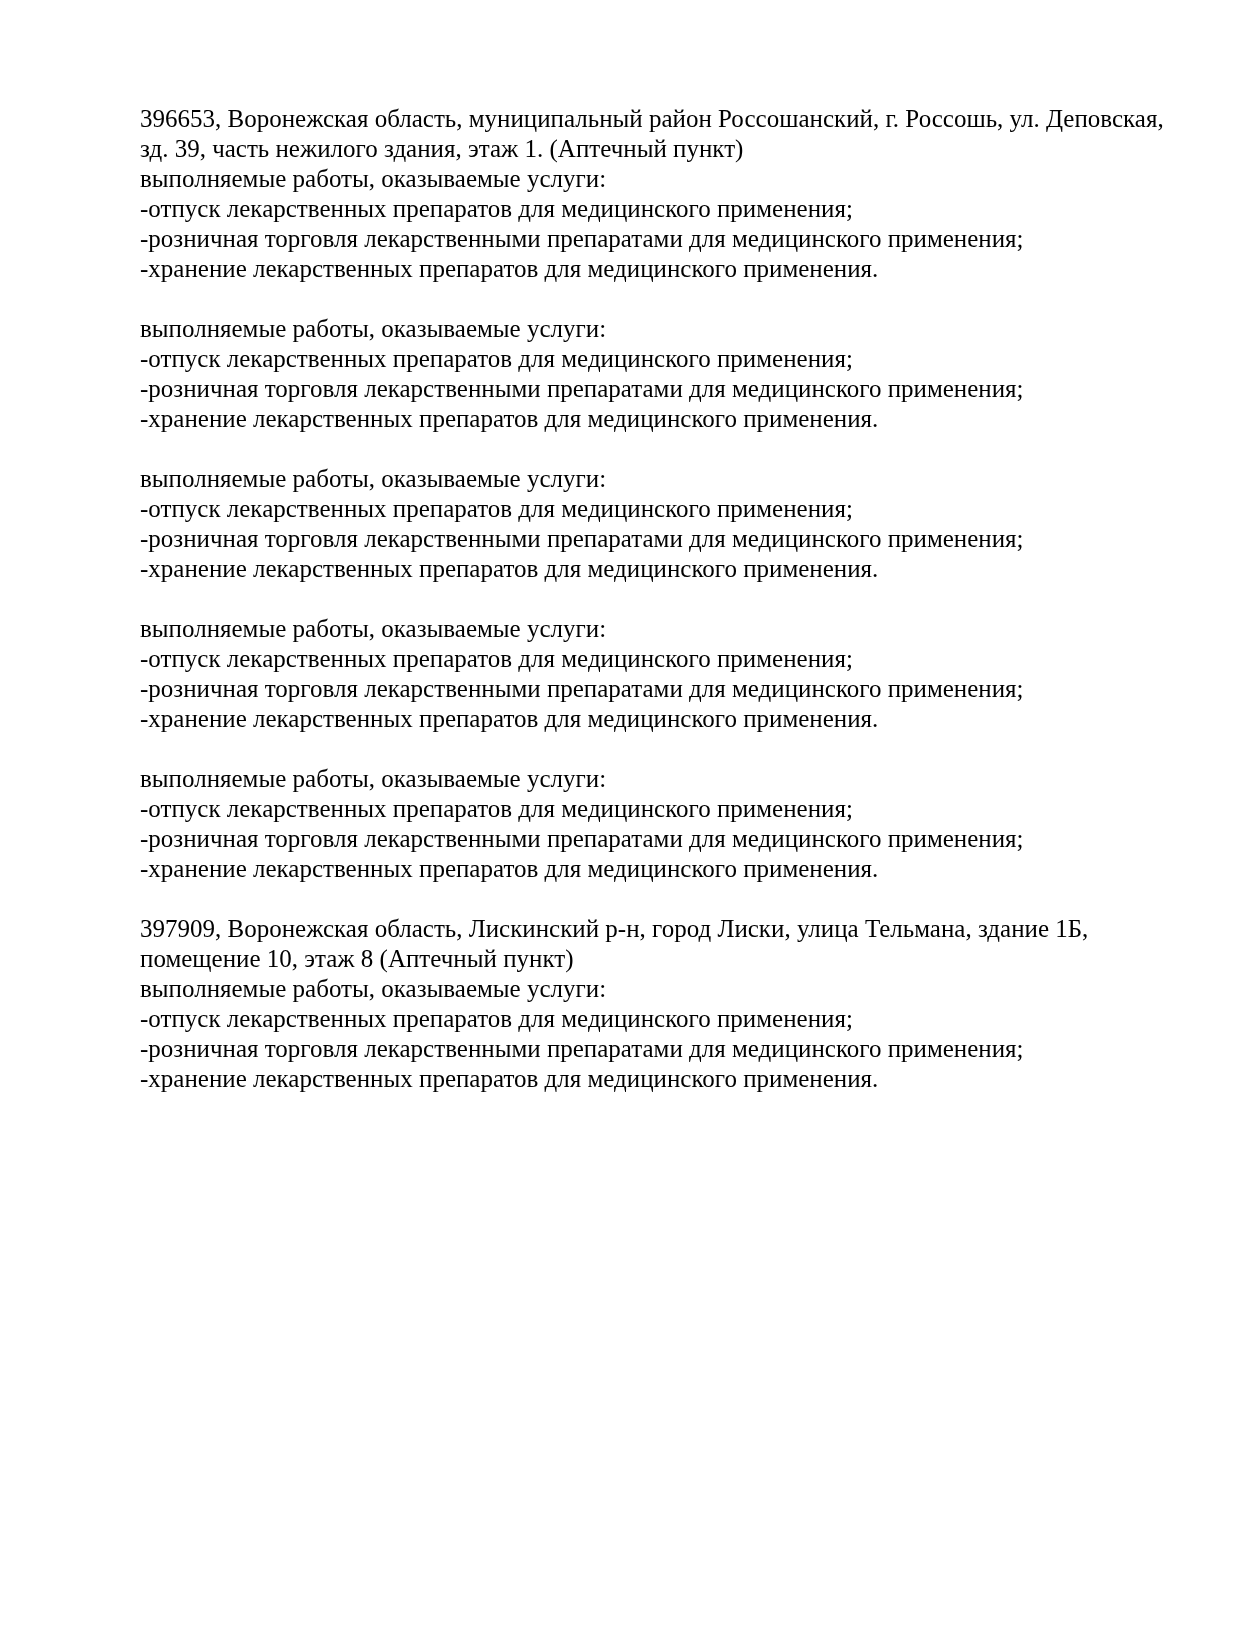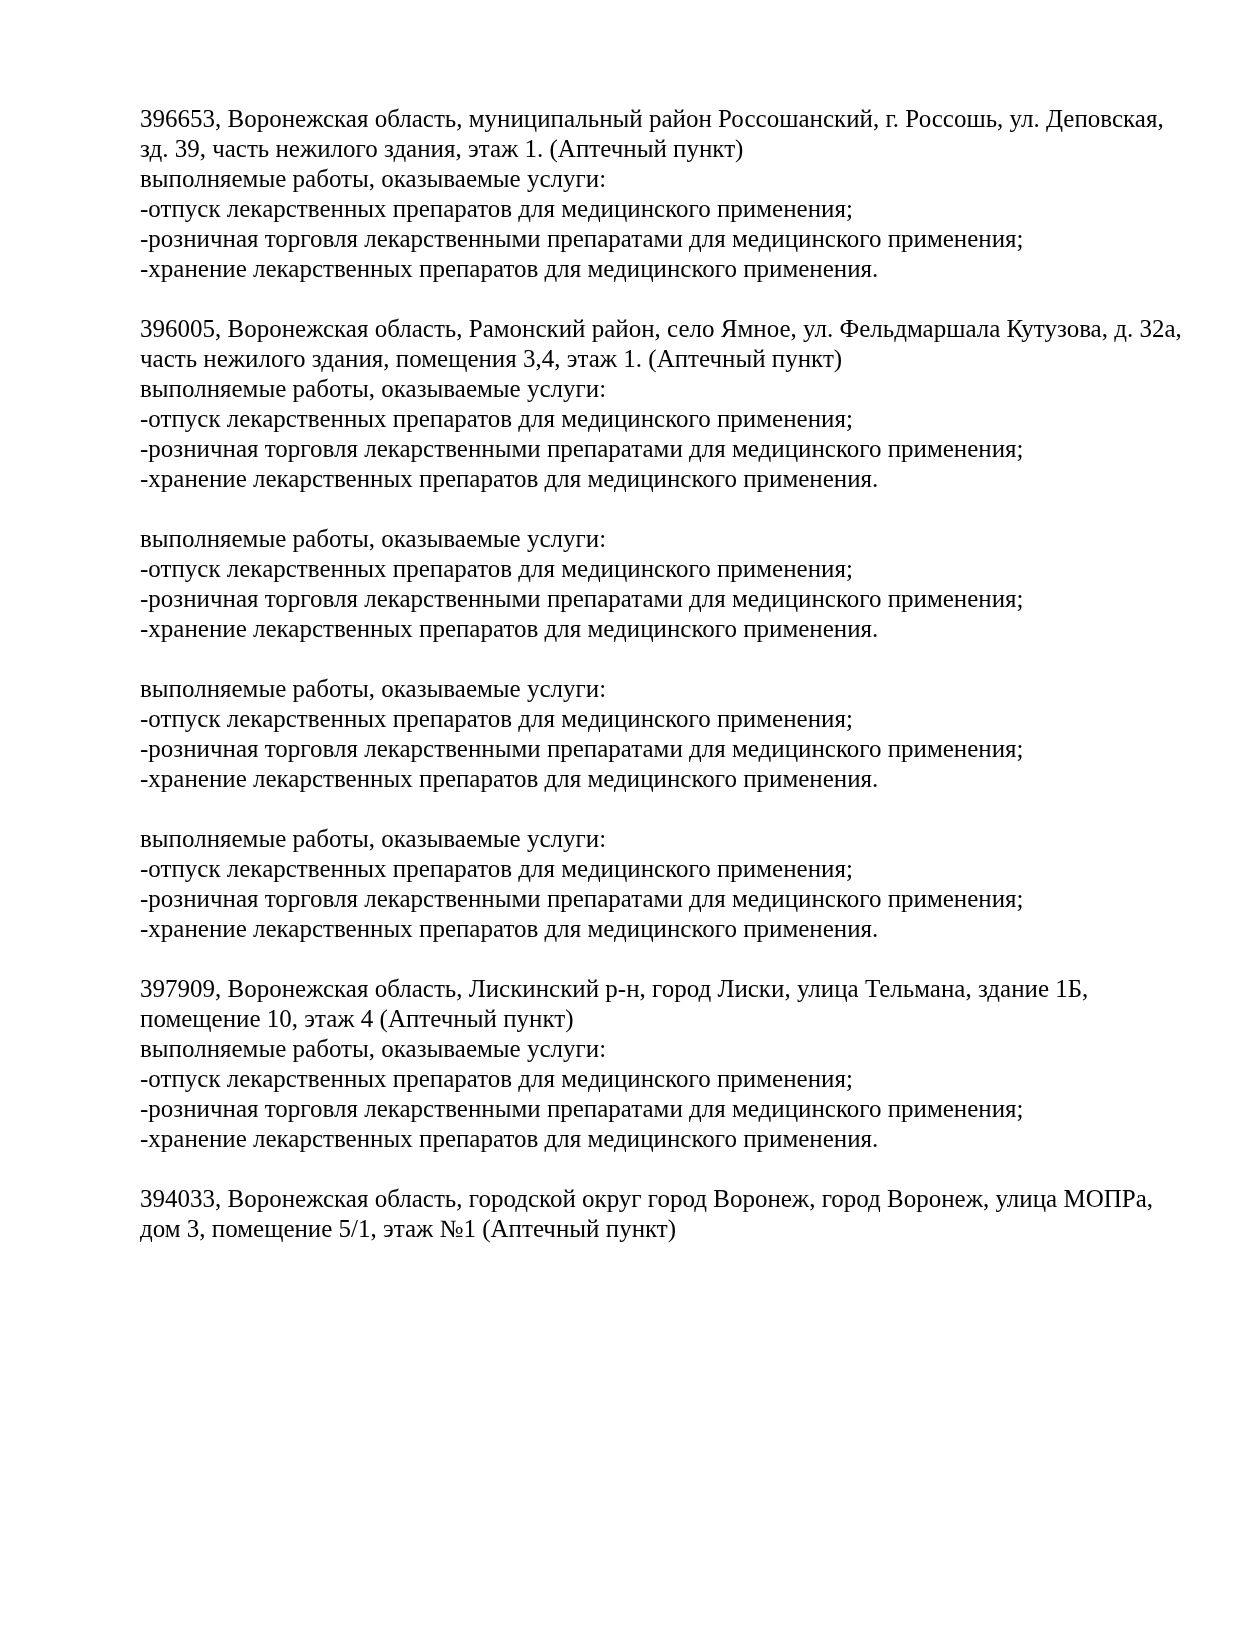--- a/index.html
+++ b/index.html
@@ -42,21 +42,20 @@
 <div class="page">
   <div class="entries" id="entries">
       <div class="entry">
         <p>396653, Воронежская область, муниципальный район Россошанский, г. Россошь, ул. Деповская, зд. 39, часть нежилого здания, этаж 1. (Аптечный пункт)</p>
         <p>выполняемые работы, оказываемые услуги:</p>
         <p>-отпуск лекарственных препаратов для медицинского применения;</p>
         <p>-розничная торговля лекарственными препаратами для медицинского применения;</p>
         <p>-хранение лекарственных препаратов для медицинского применения.</p>
       </div>
       <div class="entry">
-        <p>396005, Воронежская область, Рамонский район, село Ямное, ул. Фельдмаршала Кутузова, д. 32а, часть нежилого здания, помещения 3,4, этаж 1. (Аптечный пункт)</p>
         <p>выполняемые работы, оказываемые услуги:</p>
         <p>-отпуск лекарственных препаратов для медицинского применения;</p>
         <p>-розничная торговля лекарственными препаратами для медицинского применения;</p>
         <p>-хранение лекарственных препаратов для медицинского применения.</p>
       </div>
       <div class="entry">
         <p>выполняемые работы, оказываемые услуги:</p>
         <p>-отпуск лекарственных препаратов для медицинского применения;</p>
         <p>-розничная торговля лекарственными препаратами для медицинского применения;</p>
         <p>-хранение лекарственных препаратов для медицинского применения.</p>
@@ -67,23 +66,20 @@
         <p>-розничная торговля лекарственными препаратами для медицинского применения;</p>
         <p>-хранение лекарственных препаратов для медицинского применения.</p>
       </div>
       <div class="entry">
         <p>выполняемые работы, оказываемые услуги:</p>
         <p>-отпуск лекарственных препаратов для медицинского применения;</p>
         <p>-розничная торговля лекарственными препаратами для медицинского применения;</p>
         <p>-хранение лекарственных препаратов для медицинского применения.</p>
       </div>
       <div class="entry">
-        <p>397909, Воронежская область, Лискинский р-н, город Лиски, улица Тельмана, здание 1Б, помещение 10, этаж 4 (Аптечный пункт)</p>
+        <p>397909, Воронежская область, Лискинский р-н, город Лиски, улица Тельмана, здание 1Б, помещение 10, этаж 8 (Аптечный пункт)</p>
         <p>выполняемые работы, оказываемые услуги:</p>
         <p>-отпуск лекарственных препаратов для медицинского применения;</p>
         <p>-розничная торговля лекарственными препаратами для медицинского применения;</p>
         <p>-хранение лекарственных препаратов для медицинского применения.</p>
       </div>
-      <div class="entry">
-        <p>394033, Воронежская область, городской округ город Воронеж, город Воронеж, улица МОПРа, дом 3, помещение 5/1, этаж №1 (Аптечный пункт)</p>
-      </div>
     </div>
 </div>
 
 </body></html>

